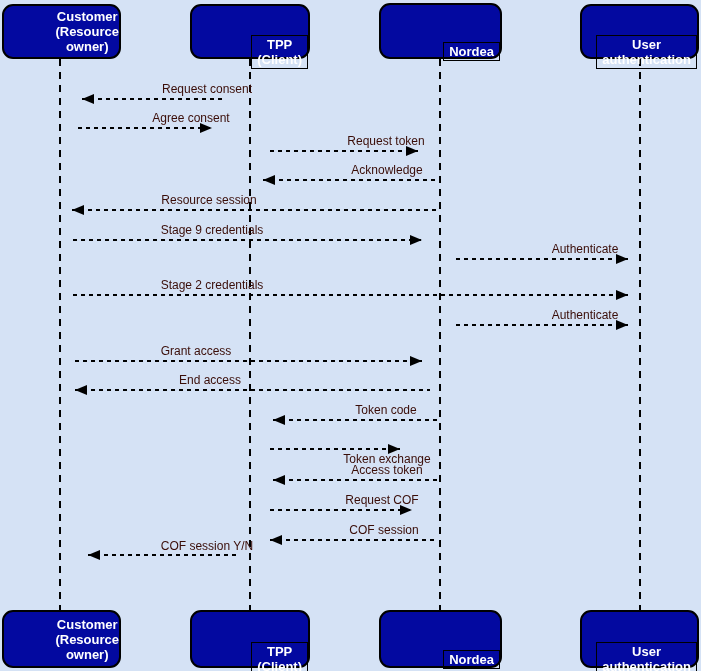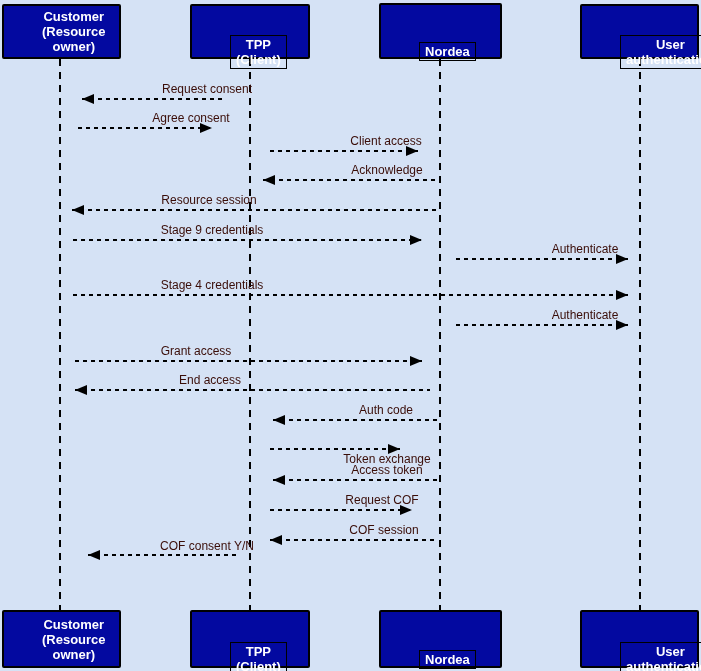--- a/index.html
+++ b/index.html
@@ -21,25 +21,24 @@
   .lifeline{
     position:absolute;
     top:59px;height:551px;width:2px;
     background:repeating-linear-gradient(to bottom,var(--line) 0 7px,transparent 7px 13px);
     z-index:1;
   }
   .actor{
     position:absolute;
     background:var(--actor-fill);
     border:2px solid var(--actor-border);
-    border-radius:2px;
+    border-radius:11px;
     box-sizing:border-box;
-    display:flex;align-items:center;justify-content:flex-start;
+    display:flex;align-items:center;justify-content:flex-end;
     z-index:3;
-    padding-left:38px;
   }
   .actor-label{
     color:var(--actor-text);
     font-weight:bold;font-size:13px;line-height:15px;
     text-align:center;white-space:pre-line;
   }
   .actor-label.boxed{
     border:1px solid var(--actor-border);
     padding:1px 5px;
     margin-top:40px;
@@ -112,21 +111,21 @@
     <div class="ah l" style="left:82px;top:94px"></div>
   </div>
 
   <div>
     <span class="msg-label" style="left:147px;top:111px">Agree consent</span>
     <div class="msg-line" style="left:78px;top:127px;width:134px"></div>
     <div class="ah r" style="left:200px;top:123px"></div>
   </div>
 
   <div>
-    <span class="msg-label" style="left:342px;top:134px">Client access</span>
+    <span class="msg-label" style="left:342px;top:134px">Request token</span>
     <div class="msg-line" style="left:270px;top:150px;width:148px"></div>
     <div class="ah r" style="left:406px;top:146px"></div>
   </div>
 
   <div>
     <span class="msg-label" style="left:343px;top:163px">Acknowledge</span>
     <div class="msg-line" style="left:263px;top:179px;width:175px"></div>
     <div class="ah l" style="left:263px;top:175px"></div>
   </div>
 
@@ -142,21 +141,21 @@
     <div class="ah r" style="left:410px;top:235px"></div>
   </div>
 
   <div>
     <span class="msg-label" style="left:541px;top:242px">Authenticate</span>
     <div class="msg-line" style="left:456px;top:258px;width:172px"></div>
     <div class="ah r" style="left:616px;top:254px"></div>
   </div>
 
   <div>
-    <span class="msg-label" style="left:168px;top:278px">Stage 4 credentials</span>
+    <span class="msg-label" style="left:168px;top:278px">Stage 2 credentials</span>
     <div class="msg-line" style="left:73px;top:294px;width:555px"></div>
     <div class="ah r" style="left:616px;top:290px"></div>
   </div>
 
   <div>
     <span class="msg-label" style="left:541px;top:308px">Authenticate</span>
     <div class="msg-line" style="left:456px;top:324px;width:172px"></div>
     <div class="ah r" style="left:616px;top:320px"></div>
   </div>
 
@@ -166,21 +165,21 @@
     <div class="ah r" style="left:410px;top:356px"></div>
   </div>
 
   <div>
     <span class="msg-label" style="left:166px;top:373px">End access</span>
     <div class="msg-line" style="left:75px;top:389px;width:355px"></div>
     <div class="ah l" style="left:75px;top:385px"></div>
   </div>
 
   <div>
-    <span class="msg-label" style="left:342px;top:403px">Auth code</span>
+    <span class="msg-label" style="left:342px;top:403px">Token code</span>
     <div class="msg-line" style="left:273px;top:419px;width:165px"></div>
     <div class="ah l" style="left:273px;top:415px"></div>
   </div>
 
   <div>
     <span class="msg-label" style="left:343px;top:452px">Token exchange</span>
     <div class="msg-line" style="left:270px;top:448px;width:130px"></div>
     <div class="ah r" style="left:388px;top:444px"></div>
   </div>
 
@@ -196,18 +195,18 @@
     <div class="ah r" style="left:400px;top:505px"></div>
   </div>
 
   <div>
     <span class="msg-label" style="left:340px;top:523px">COF session</span>
     <div class="msg-line" style="left:270px;top:539px;width:168px"></div>
     <div class="ah l" style="left:270px;top:535px"></div>
   </div>
 
   <div>
-    <span class="msg-label" style="left:163px;top:539px">COF consent Y/N</span>
+    <span class="msg-label" style="left:163px;top:539px">COF session Y/N</span>
     <div class="msg-line" style="left:88px;top:554px;width:150px"></div>
     <div class="ah l" style="left:88px;top:550px"></div>
   </div>
 
 </div>
 
 </body></html>

